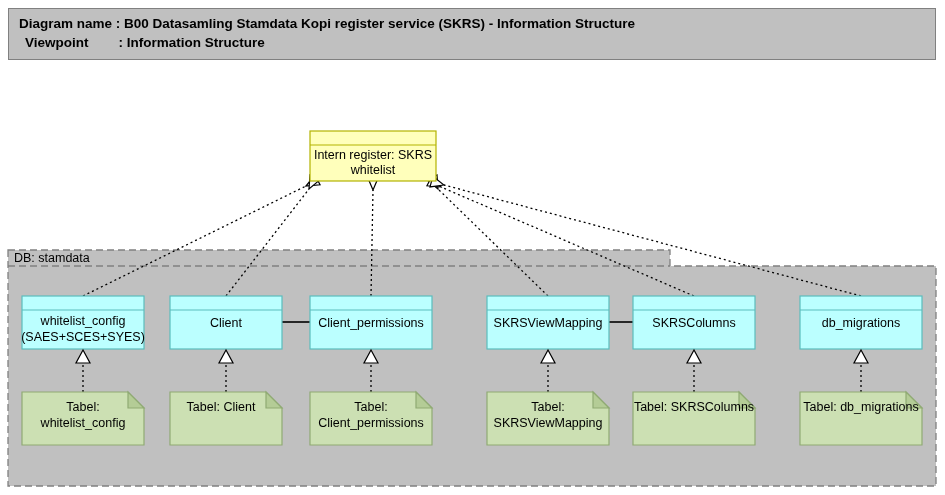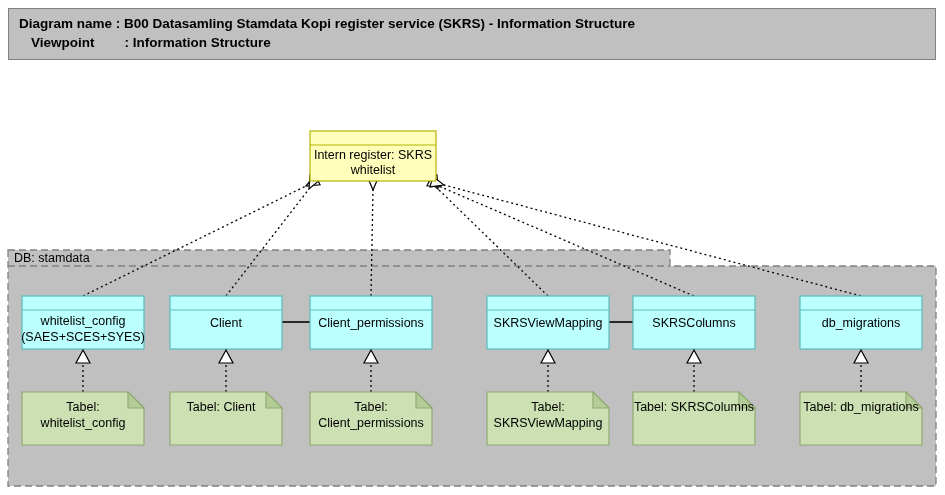--- a/index.html
+++ b/index.html
@@ -34,21 +34,21 @@
   }
   .hdr-line {
     position: absolute;
     font-size: 13.5px;
     font-weight: bold;
     color: #000000;
     white-space: pre;
     letter-spacing: 0px;
   }
   .hdr-line.l1 { left: 10px; top: 7px; }
-  .hdr-line.l2 { left: 22px; top: 26px; }
+  .hdr-line.l2 { left: 16px; top: 26px; }
 
   svg text {
     font-family: "Liberation Sans", sans-serif;
     fill: #000000;
   }
   .nodetext { font-size: 12.5px; }
   .grouptext { font-size: 12.5px; }
 </style>
 </head>
 <body>

